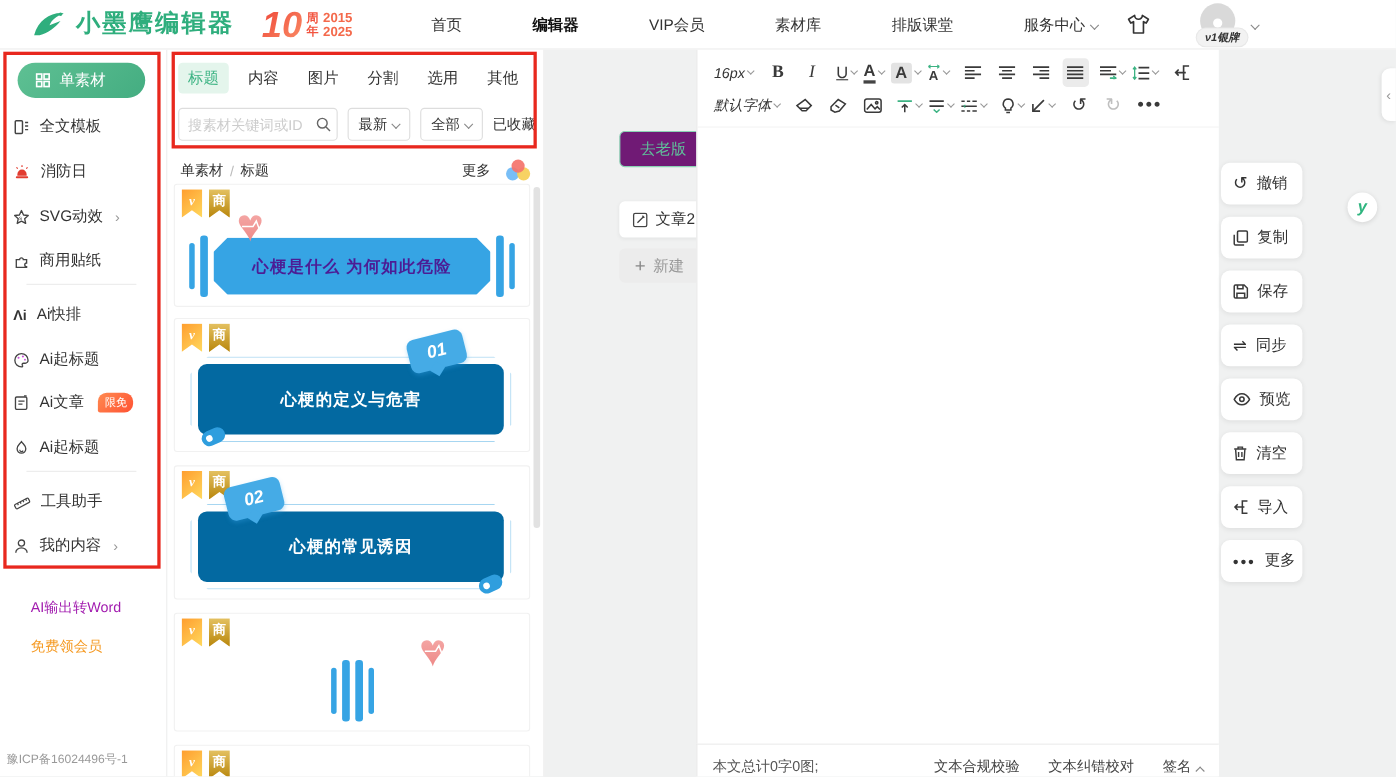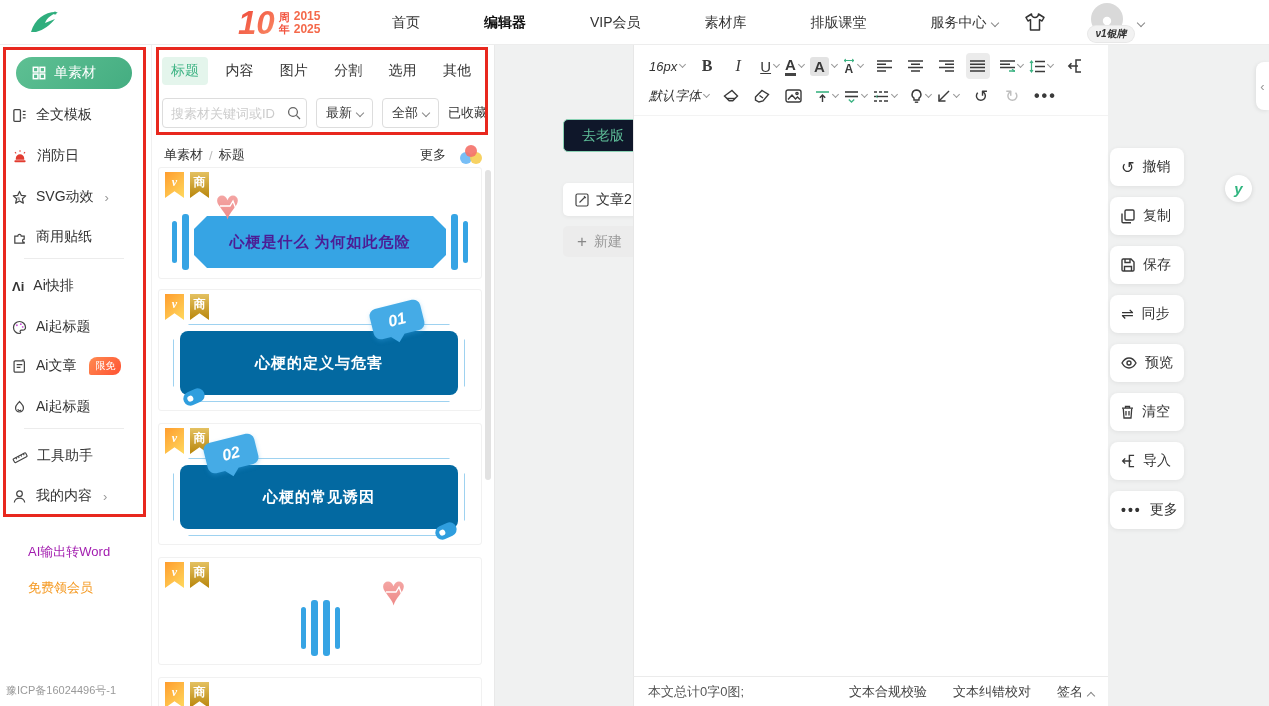--- a/index.html
+++ b/index.html
@@ -74,21 +74,21 @@
   .heart .hh { position:absolute; left:0; top:0; font-size:42px; line-height:42px; background:linear-gradient(180deg,#f7b3b1,#ec8280); -webkit-background-clip:text; background-clip:text; color:transparent; }
   .heart svg { position:absolute; left:5px; top:15px; }
   .bubble-frame { position:absolute; left:14px; width:292px; height:78px; border:1px solid #9ed2f0; clip-path:polygon(16px 0,calc(100% - 16px) 0,100% 16px,100% calc(100% - 16px),calc(100% - 16px) 100%,16px 100%,0 calc(100% - 16px),0 16px); }
   .bubble-inner { position:absolute; left:6px; top:6px; right:6px; bottom:6px; background:#0369a1; border-radius:8px; display:flex; align-items:center; justify-content:center; color:#fff; font-size:15px; font-weight:bold; letter-spacing:1px; }
   .num-tag { position:absolute; width:52px; height:31px; background:#45abe6; border-radius:7px; color:#fff; font-weight:bold; font-style:italic; font-size:16px; display:flex; align-items:center; justify-content:center; z-index:3; box-shadow:0 2px 4px rgba(54,164,228,.35); }
   .num-tag::after { content:""; position:absolute; bottom:-5px; left:18px; width:10px; height:10px; background:#45abe6; transform:rotate(45deg); }
   .dotcap { position:absolute; width:22px; height:14px; background:#2f9ede; border-radius:7px; transform:rotate(-24deg); z-index:3; }
   .dotcap::after { content:""; position:absolute; left:4px; top:4px; width:6px; height:6px; border-radius:50%; background:#fff; }
 
   
-  .legacy-btn { position:absolute; left:563px; top:119px; width:92px; height:33px; border:1px solid #8ad2b4; border-radius:5px; color:#5fc09a; font-size:14px; display:flex; align-items:center; padding-left:18px; background:#0f172a; cursor:pointer; z-index:4; }
+  .legacy-btn { position:absolute; left:563px; top:119px; width:92px; height:33px; border:1px solid #8ad2b4; border-radius:5px; color:#5fc09a; font-size:14px; display:flex; align-items:center; padding-left:18px; background:#701a75; cursor:pointer; z-index:4; }
   .doc-tab { position:absolute; left:563px; top:183px; width:88px; height:33px; background:#fff; border-radius:5px; box-shadow:0 1px 4px rgba(0,0,0,.06); display:flex; align-items:center; gap:7px; padding-left:12px; font-size:14px; cursor:pointer; z-index:4; }
   .new-btn { position:absolute; left:563px; top:226px; width:88px; height:31px; background:#ececec; border-radius:5px; display:flex; align-items:center; gap:7px; padding-left:14px; font-size:14px; color:#999; cursor:pointer; z-index:4; }
   .new-plus { font-size:17px; color:#888; line-height:1; }
 
   .canvas-col { position:absolute; left:633px; top:45px; width:475px; height:661px; background:#fff; border-left:1px solid #e7e7e7; z-index:6; }
   .toolbar { padding:6px 12px 4px 12px; border-bottom:1px solid #f3f3f3; }
   .trow { display:flex; align-items:center; height:30px; }
   .trow.r1 { gap:0; }
   .tbtn { display:flex; align-items:center; justify-content:center; min-width:24px; height:26px; border-radius:4px; cursor:pointer; padding:0 3px; color:#3a3a3a; }
   .tbtn.active { background:#ebebeb; }
@@ -102,21 +102,21 @@
   .tb-gray { font-size:17px; color:#bfbfbf; }
   .tb-undo { font-size:17px; }
   .spacer { width:7px; }
 
   
   .raction { position:absolute; width:74px; height:38px; background:#fff; border-radius:8px; box-shadow:0 1px 5px rgba(0,0,0,.07); display:flex; align-items:center; gap:8px; padding-left:11px; font-size:14px; color:#333; cursor:pointer; z-index:8; }
   .float-y { position:absolute; left:1225px; top:175px; width:27px; height:27px; border-radius:50%; background:#fff; box-shadow:0 1px 5px rgba(0,0,0,.12); display:flex; align-items:center; justify-content:center; color:#2fb57f; font-weight:bold; font-style:italic; font-size:15px; cursor:pointer; z-index:8; }
   .collapse-handle { position:absolute; left:1256px; top:62px; width:13px; height:48px; background:#fff; border-radius:8px 0 0 8px; box-shadow:-1px 1px 4px rgba(0,0,0,.08); display:flex; align-items:center; justify-content:center; color:#999; font-size:13px; cursor:pointer; z-index:8; }
 
   
-  .statusbar { position:absolute; left:633px; top:676px; width:475px; height:30px; background:#fff; border-top:1px solid #ebebeb; border-left:1px solid #e7e7e7; display:flex; align-items:center; font-size:13px; color:#555; padding:0 14px; z-index:7; }
+  .statusbar { position:absolute; left:633px; top:676px; width:475px; height:30px; background:#fff; border-top:1px solid #ebebeb; border-left:1px solid #e7e7e7; display:flex; align-items:flex-end; font-size:13px; color:#555; padding:0 14px; z-index:7; }
   .status-right { margin-left:auto; display:flex; align-items:center; gap:26px; }
   .status-right span { cursor:pointer; color:#444; }
 
   
   .anno { position:absolute; border:3px solid #e8281e; pointer-events:none; z-index:40; }
   .anno1 { left:3px; top:47px; width:143px; height:470px; }
   .anno2 { left:156px; top:47px; width:332px; height:88px; }
 
   svg.ic { display:block; }
 </style>
@@ -126,20 +126,21 @@
 <div class="app">
 
   <div class="header">
     <div class="logo">
       <span>
         <svg class="ic" width="34" height="30" viewBox="0 0 34 30">
             <path fill="#2fae7d" d="M3 26 C7 12 18 5 30 6 C23 9 19 12 17 17 L27 13 C22 19 16 24 8 26 Z"></path>
             <circle cx="27" cy="7" r="1.6" fill="#2fae7d"></circle>
           </svg>
       </span>
+      <span class="logo-text">小墨鹰编辑器</span>
     </div>
     <div class="anniv">
       <span class="anniv-num">10</span>
       <span class="anniv-col">
         <span>周</span>
         <span>年</span>
       </span>
       <span class="anniv-col anniv-years">
         <span>2015</span>
         <span>2025</span>

